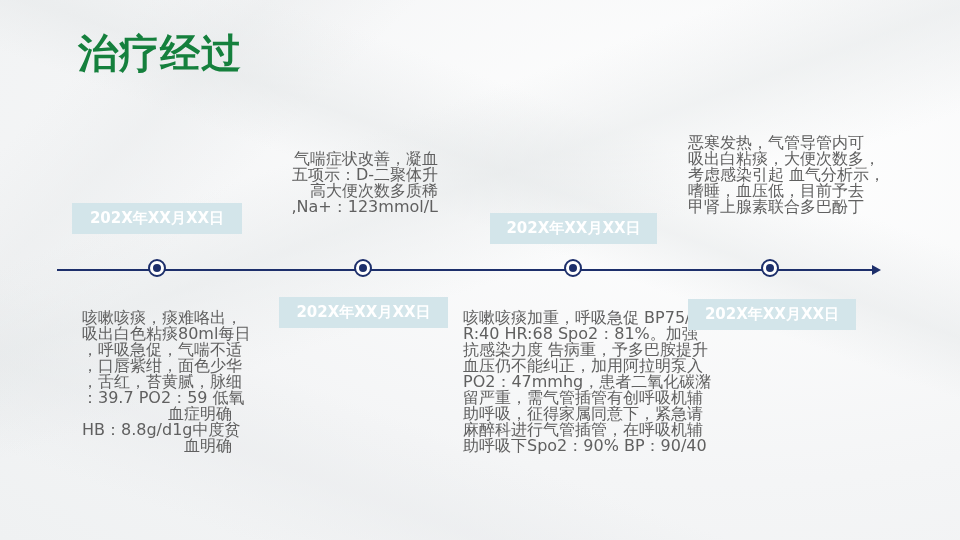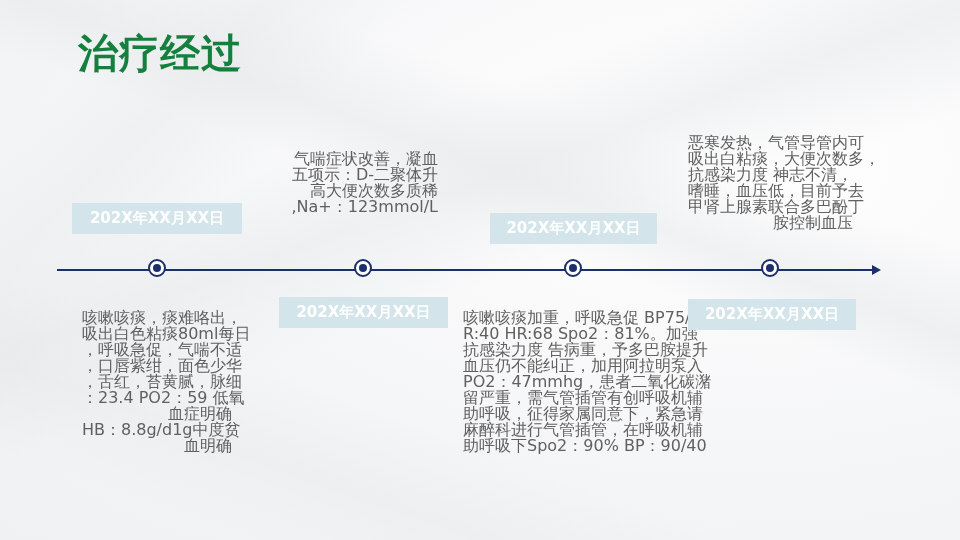--- a/index.html
+++ b/index.html
@@ -68,21 +68,21 @@
 <div class="node" style="left:564px;"></div>
 <div class="node" style="left:761px;"></div>
 
 <div class="date-box" style="left:72px; top:203px; width:170px;">202X年XX月XX日</div>
 <div class="desc" style="left:82px; top:310px; width:150px;">
   <span class="ln">咳嗽咳痰，痰难咯出，</span>
   <span class="ln">吸出白色粘痰80ml每日</span>
   <span class="ln">，呼吸急促，气喘不适</span>
   <span class="ln">，口唇紫绀，面色少华</span>
   <span class="ln">，舌红，苔黄腻，脉细</span>
-  <span class="ln">：23.4  PO2：59 低氧</span>
+  <span class="ln">：39.7  PO2：59 低氧</span>
   <span class="ln">血症明确</span>
   <span class="ln">HB：8.8g/d1g中度贫</span>
   <span class="ln">血明确</span>
 </div>
 
 <div class="desc" style="left:288px; top:151px; width:150px;">
   <span class="ln">气喘症状改善，凝血</span>
   <span class="ln">五项示：D-二聚体升</span>
   <span class="ln">高大便次数多质稀</span>
   <span class="ln">,Na+：123mmol/L</span>
@@ -98,18 +98,17 @@
   <span class="ln">PO2：47mmhg，患者二氧化碳潴</span>
   <span class="ln">留严重，需气管插管有创呼吸机辅</span>
   <span class="ln">助呼吸，征得家属同意下，紧急请</span>
   <span class="ln">麻醉科进行气管插管，在呼吸机辅</span>
   <span class="ln">助呼吸下Spo2：90%  BP：90/40</span>
 </div>
 
 <div class="desc" style="left:688px; top:135px; width:165px;">
   <span class="ln">恶寒发热，气管导管内可</span>
   <span class="ln">吸出白粘痰，大便次数多，</span>
-  <span class="ln">抗感染力度    神志不清，</span>
+  <span class="ln">考虑感染引起    血气分析示，</span>
   <span class="ln">嗜睡，血压低，目前予去</span>
   <span class="ln">甲肾上腺素联合多巴酚丁</span>
-  <span class="ln">胺控制血压</span>
 </div>
 <div class="date-box" style="left:688px; top:299px; width:168px;">202X年XX月XX日</div>
 
 </body></html>

